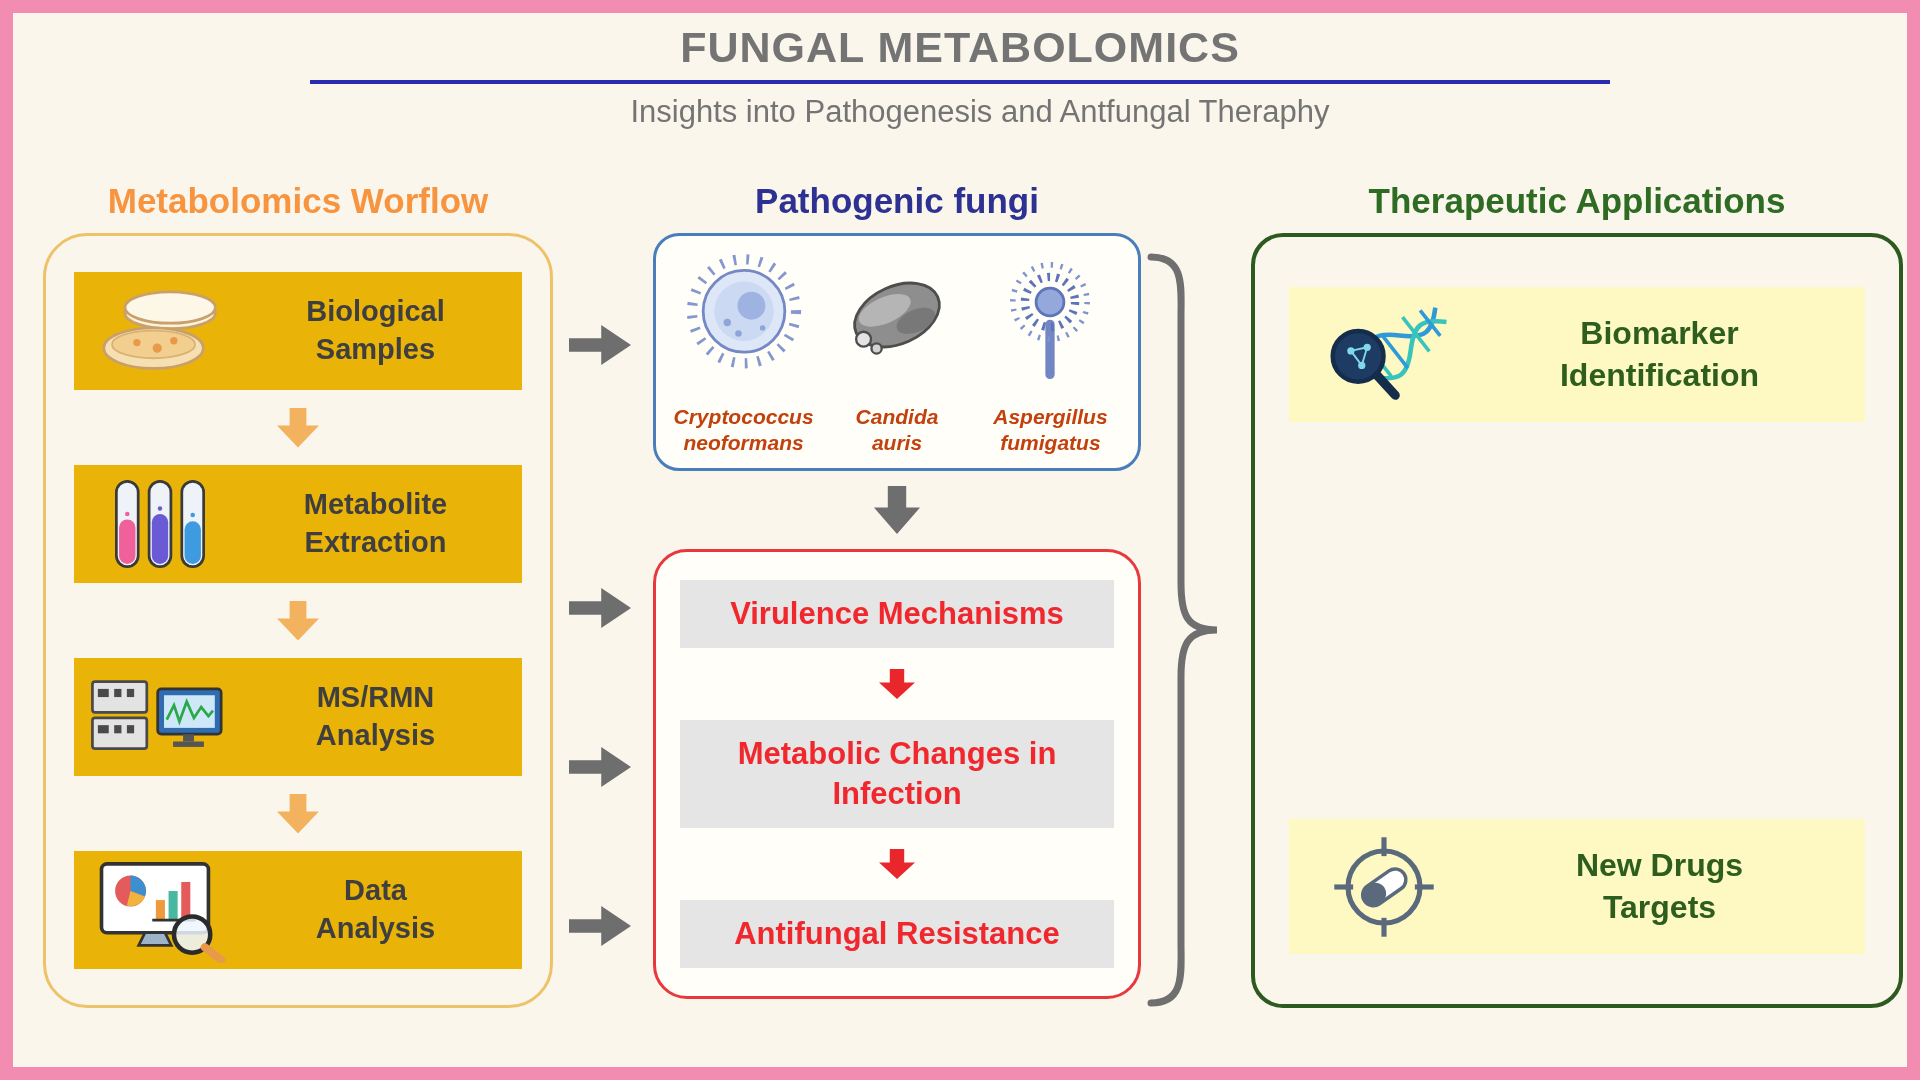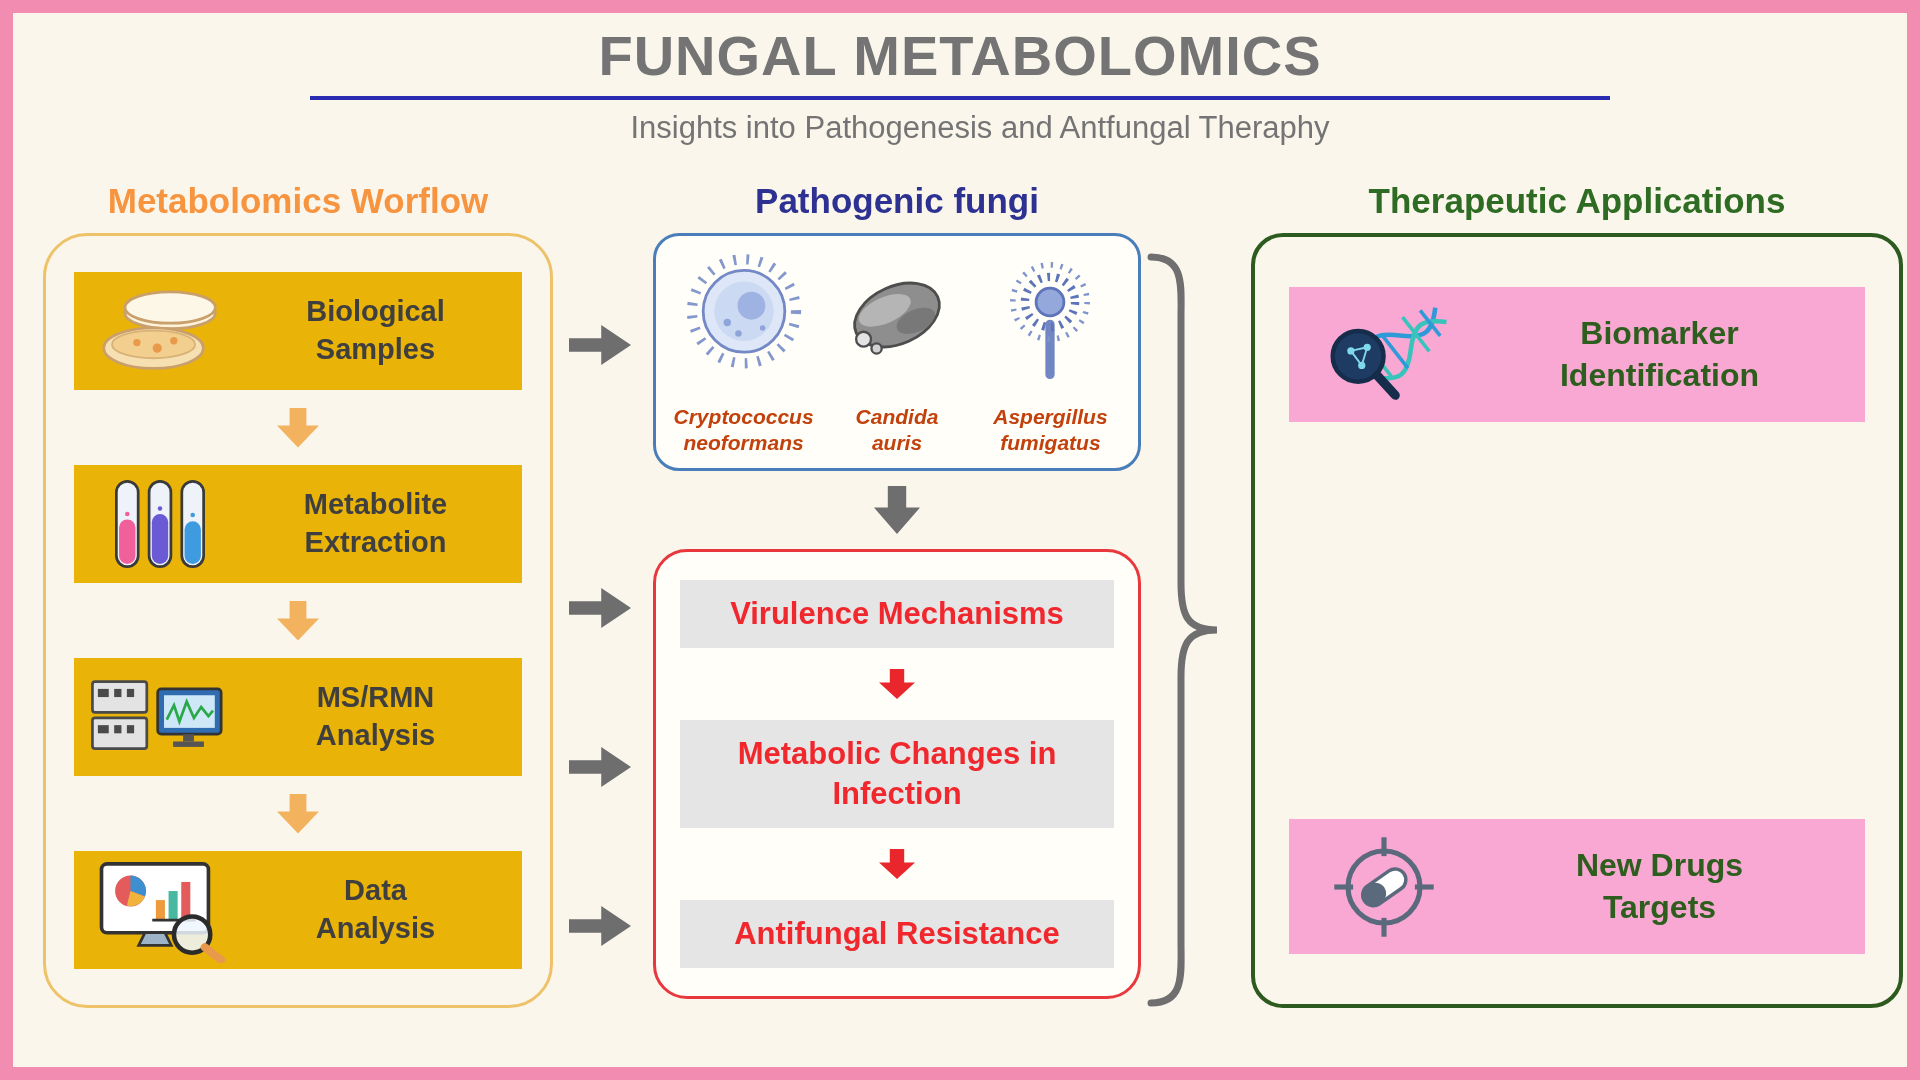--- a/index.html
+++ b/index.html
@@ -3,21 +3,21 @@
 <meta charset="utf-8">
 <style>
   * { margin:0; padding:0; box-sizing:border-box; }
   html,body { background:#ffffff; }
   body { font-family:"Liberation Sans","DejaVu Sans",sans-serif; }
   .canvas { position:relative; width:1920px; height:1080px; background:#faf6ec;
             border:13px solid #f28cb1; overflow:hidden; }
 
   
   .hdr { position:absolute; top:10px; left:0; width:100%; text-align:center; }
-  .title { font-size:56px; font-weight:bold; color:#747474; letter-spacing:1px; }
+  .title { font-size:43px; font-weight:bold; color:#747474; letter-spacing:1px; }
   .underline { width:1300px; height:4px; background:#2b2bb2; margin:8px auto 10px auto; }
   .subtitle { font-size:31px; font-weight:normal; color:#747474;padding-left:40px; }
 
   .col-heading { font-size:35px; font-weight:bold; text-align:center; margin-bottom:12px; }
   .pre { white-space:pre-line; }
 
   
   .wf { position:absolute; left:30px; top:168px; width:510px; }
   .wf .col-heading { color:#f7943f; }
   .wf-box { border:3px solid #eec269; border-radius:44px; height:775px; padding:36px 28px;
@@ -49,21 +49,21 @@
                   text-align:center; padding:14px 4px; line-height:1.3; }
 
   
   .brace { position:absolute; left:1126px; top:238px; }
 
   
   .ther { position:absolute; left:1238px; top:168px; width:652px; }
   .ther .col-heading { color:#2e6b23; }
   .ther-box { border:4px solid #2d5a1e; border-radius:32px; height:775px; padding:50px 34px;
               display:flex; flex-direction:column; justify-content:space-between; }
-  .ther-item { width:100%; height:135px; background:#f9a8d4; display:flex; align-items:center; padding:0 12px; }
+  .ther-item { width:100%; height:135px; background:#fef9c3; display:flex; align-items:center; padding:0 12px; }
   .ther-ic { width:165px; flex:none; display:flex; justify-content:center; align-items:center; }
   .ther-label { flex:1; text-align:center; font-size:32px; font-weight:bold; color:#2d5e1e; line-height:1.3; }
 </style>
 </head>
 <body>
 
 <div class="canvas">
 
   <div class="hdr">
     <div class="title">FUNGAL METABOLOMICS</div>

